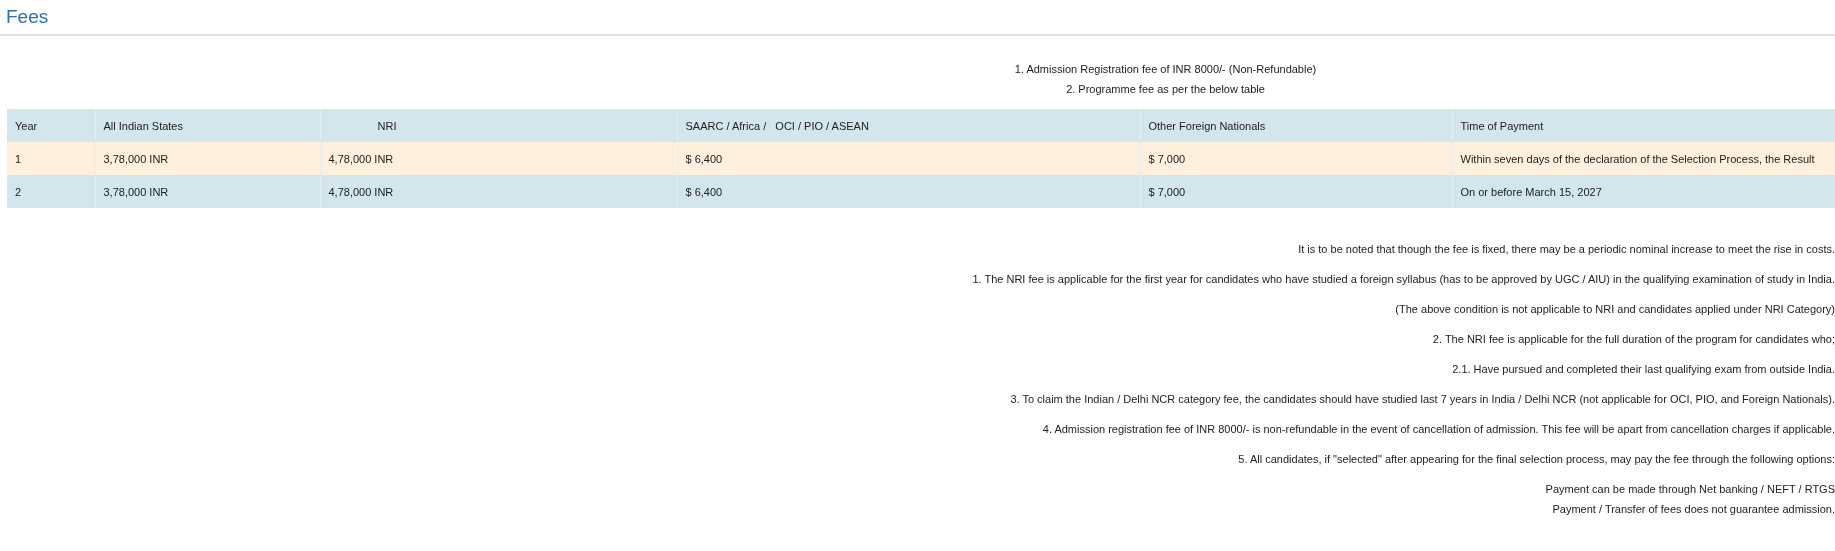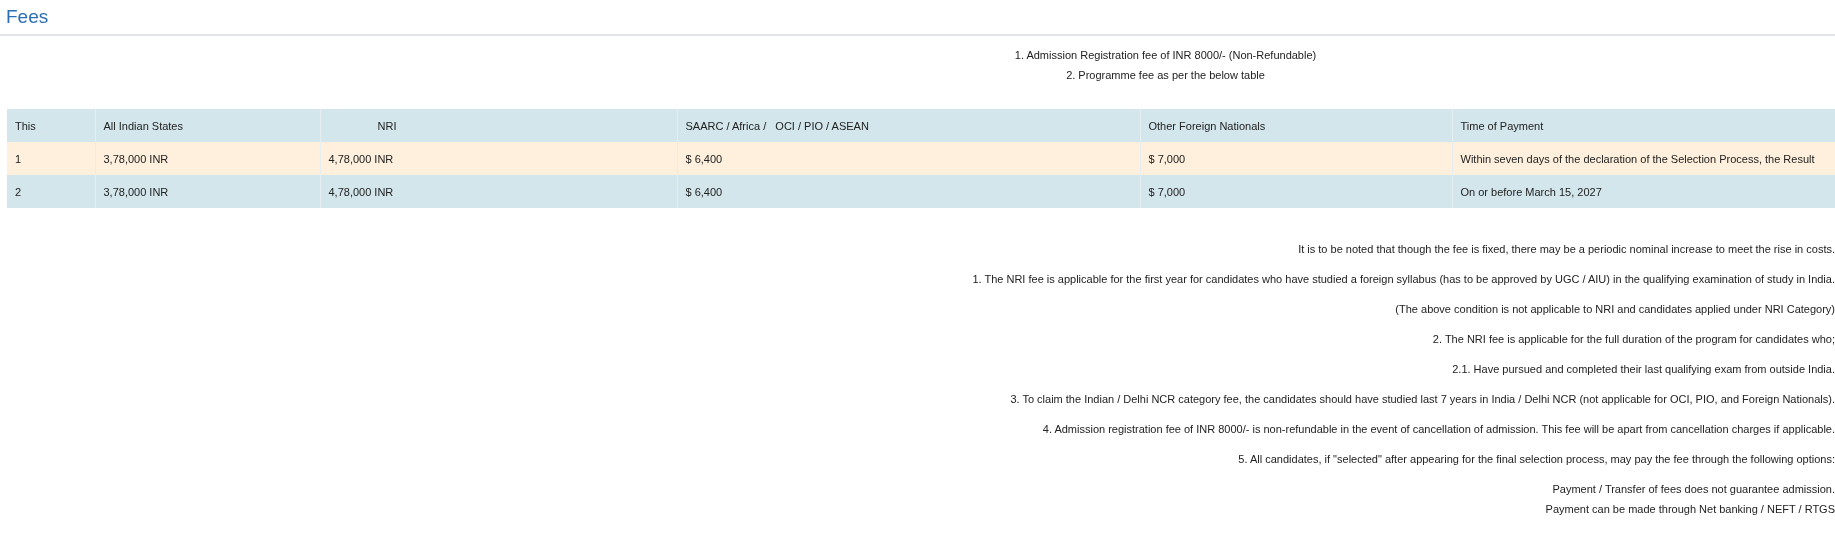--- a/index.html
+++ b/index.html
@@ -33,21 +33,21 @@
     color: #222;
     padding-left: 496px;
     box-sizing: border-box;
     width: 1835px;
   }
   .intro p {
     margin: 0;
     height: 30px;
     line-height: 18px;
   }
-  .intro p.first { padding-top: 10px; height: 20px; }
+  .intro p.first { padding-top: 24px; height: 20px; }
   .table-wrap {
     position: absolute;
     top: 109px;
     left: 7px;
     width: 1900px;
   }
   table {
     border-collapse: collapse;
     font-size: 11px;
     table-layout: fixed;
@@ -102,21 +102,21 @@
     <colgroup>
       <col style="width:88px">
       <col style="width:225px">
       <col style="width:357px">
       <col style="width:463px">
       <col style="width:312px">
       <col style="width:455px">
     </colgroup>
     <thead>
       <tr>
-        <th>This</th>
+        <th>Year</th>
         <th>All Indian States</th>
         <th class="nri-head">NRI</th>
         <th style="white-space:pre;">SAARC / Africa /   OCI / PIO / ASEAN</th>
         <th>Other Foreign Nationals</th>
         <th>Time of Payment</th>
       </tr>
     </thead>
     <tbody>
       <tr class="odd">
         <td>1</td>
@@ -140,15 +140,15 @@
 
 <div class="notes">
   <p>It is to be noted that though the fee is fixed, there may be a periodic nominal increase to meet the rise in costs.</p>
   <p>1. The NRI fee is applicable for the first year for candidates who have studied a foreign syllabus (has to be approved by UGC / AIU) in the qualifying examination of study in India.</p>
   <p>(The above condition is not applicable to NRI and candidates applied under NRI Category)</p>
   <p>2. The NRI fee is applicable for the full duration of the program for candidates who;</p>
   <p>2.1. Have pursued and completed their last qualifying exam from outside India.</p>
   <p>3. To claim the Indian / Delhi NCR category fee, the candidates should have studied last 7 years in India / Delhi NCR (not applicable for OCI, PIO, and Foreign Nationals).</p>
   <p>4. Admission registration fee of INR 8000/- is non-refundable in the event of cancellation of admission. This fee will be apart from cancellation charges if applicable.</p>
   <p>5. All candidates, if "selected" after appearing for the final selection process, may pay the fee through the following options:</p>
+  <p class="tight">Payment can be made through Net banking / NEFT / RTGS</p>
   <p class="tight">Payment / Transfer of fees does not guarantee admission.</p>
-  <p class="tight">Payment can be made through Net banking / NEFT / RTGS</p>
 </div>
 
 </body></html>

